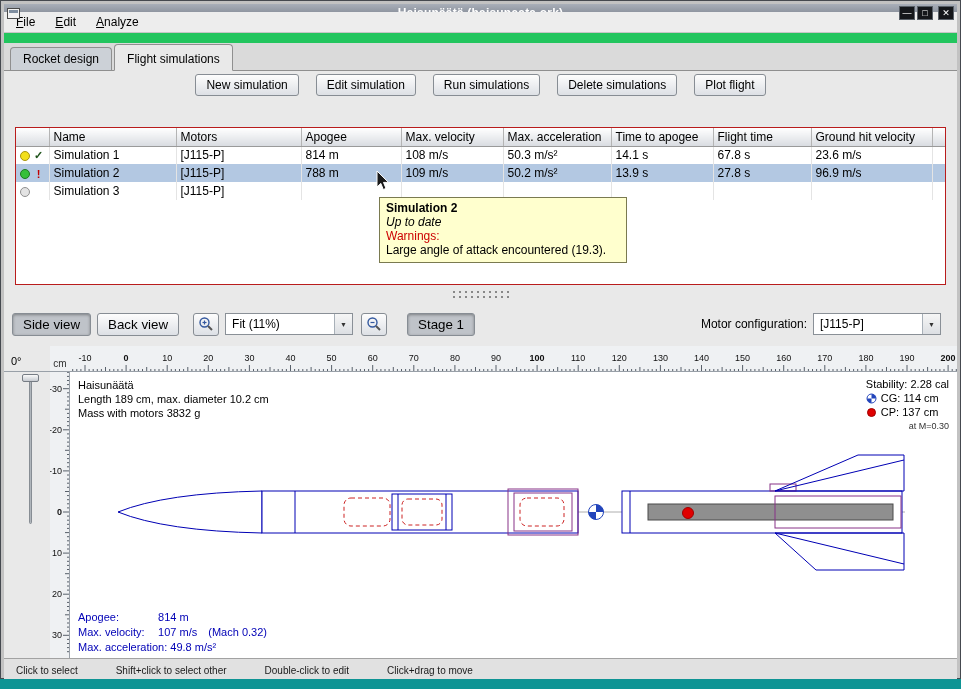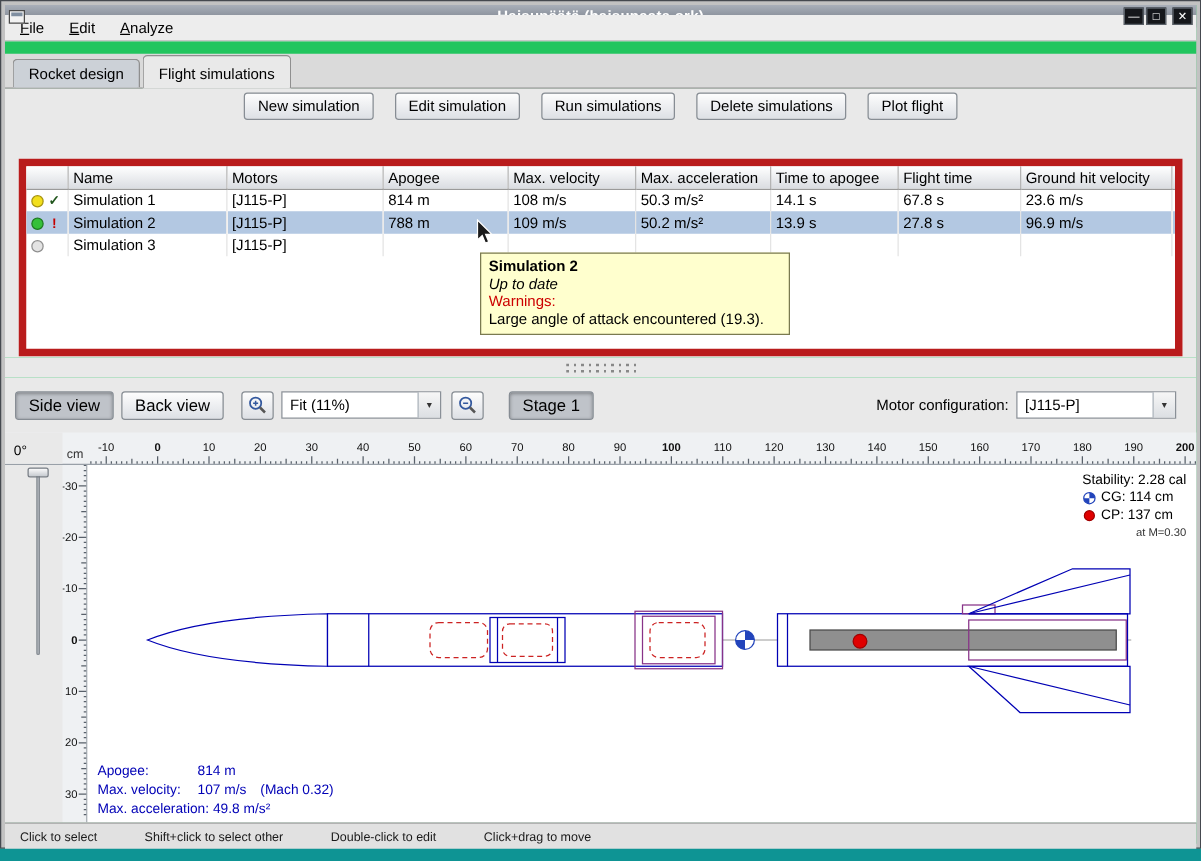--- a/index.html
+++ b/index.html
@@ -25,21 +25,21 @@
 
 .tabstrip{position:absolute;left:4px;right:4px;top:43px;height:28px;background:#dadada;border-bottom:1px solid #8f8f8f;display:flex;align-items:flex-end;padding-left:6px;}
 .tab{border:1px solid #8f8f8f;border-bottom:none;border-radius:4px 4px 0 0;background:#ccd1d7;padding:4px 12px;margin-right:2px;color:#000;}
 .tab.active{background:#e9e9e9;padding-top:7px;margin-bottom:-1px;border-bottom:1px solid #e9e9e9;}
 
 
 .sim-panel{position:absolute;left:4px;right:4px;top:71px;height:215px;background:#e9e9e9;}
 .sim-toolbar{display:flex;justify-content:center;gap:17px;padding-top:3px;}
 .push{padding:3px 10px;border:1px solid #878d94;border-radius:3px;background:linear-gradient(#fdfdfd,#dde0e5);font-size:12px;color:#000;white-space:nowrap;}
 
-.table-wrap{position:absolute;left:11px;top:56px;width:931px;height:158px;background:#ffffff;border:6px solid #b91c1c;overflow:hidden;}
+.table-wrap{position:absolute;left:11px;top:56px;width:931px;height:158px;background:#ffffff;border:1px solid #b91c1c;overflow:hidden;}
 table{border-collapse:collapse;table-layout:fixed;width:931px;}
 th{height:18px;background:linear-gradient(#ffffff,#d9dce1);border-right:1px solid #b4b4b4;border-bottom:1px solid #9a9a9a;font-weight:normal;text-align:left;padding:0 4px;font-size:12px;overflow:hidden;white-space:nowrap;}
 td{height:18px;border-right:1px solid #e4e4e4;padding:0 4px;font-size:12px;white-space:nowrap;overflow:hidden;color:#000;}
 tr.selected td{background:#b3c8e2;}
 .c-status{text-align:left;}
 .ball{display:inline-block;width:10px;height:10px;border-radius:50%;border:1px solid #777;vertical-align:middle;}
 .ball[data-status="yellow"]{background:#f2df1d;border-color:#a89410;}
 .ball[data-status="green"]{background:#35c03a;border-color:#1d7a20;}
 .ball[data-status="gray"]{background:#e3e3e3;border-color:#909090;}
 .mark{display:inline-block;width:11px;text-align:center;font-weight:bold;font-size:11px;vertical-align:middle;margin-left:3px;}
@@ -627,20 +627,25 @@
 
           <g>
             <circle cx="526" cy="140" r="7.5" fill="#ffffff" stroke="#2244bb" stroke-width="1"></circle>
             <path d="M526,140 L526,132.5 A7.5,7.5 0 0 1 533.5,140 Z" fill="#2244bb"></path>
             <path d="M526,140 L526,147.5 A7.5,7.5 0 0 1 518.5,140 Z" fill="#2244bb"></path>
           </g>
 
           <circle cx="618" cy="141" r="5.5" fill="#e00000" stroke="#a00000" stroke-width="1"></circle>
         </svg>
 
+        <div class="rocket-info">
+          <div>Haisunäätä</div>
+          <div>Length 189 cm, max. diameter 10.2 cm</div>
+          <div>Mass with motors 3832 g</div>
+        </div>
 
         <div class="stability-box">
           <div>Stability: 2.28 cal</div>
           <div class="stab-row">
             <svg width="11" height="11" viewBox="0 0 11 11">
                 <circle cx="5.5" cy="5.5" r="4.5" fill="#fff" stroke="#2244bb"></circle>
                 <path d="M5.5,5.5 L5.5,1 A4.5,4.5 0 0 1 10,5.5 Z" fill="#2244bb"></path>
                 <path d="M5.5,5.5 L5.5,10 A4.5,4.5 0 0 1 1,5.5 Z" fill="#2244bb"></path>
               </svg>
             <span>CG: 114 cm</span>

